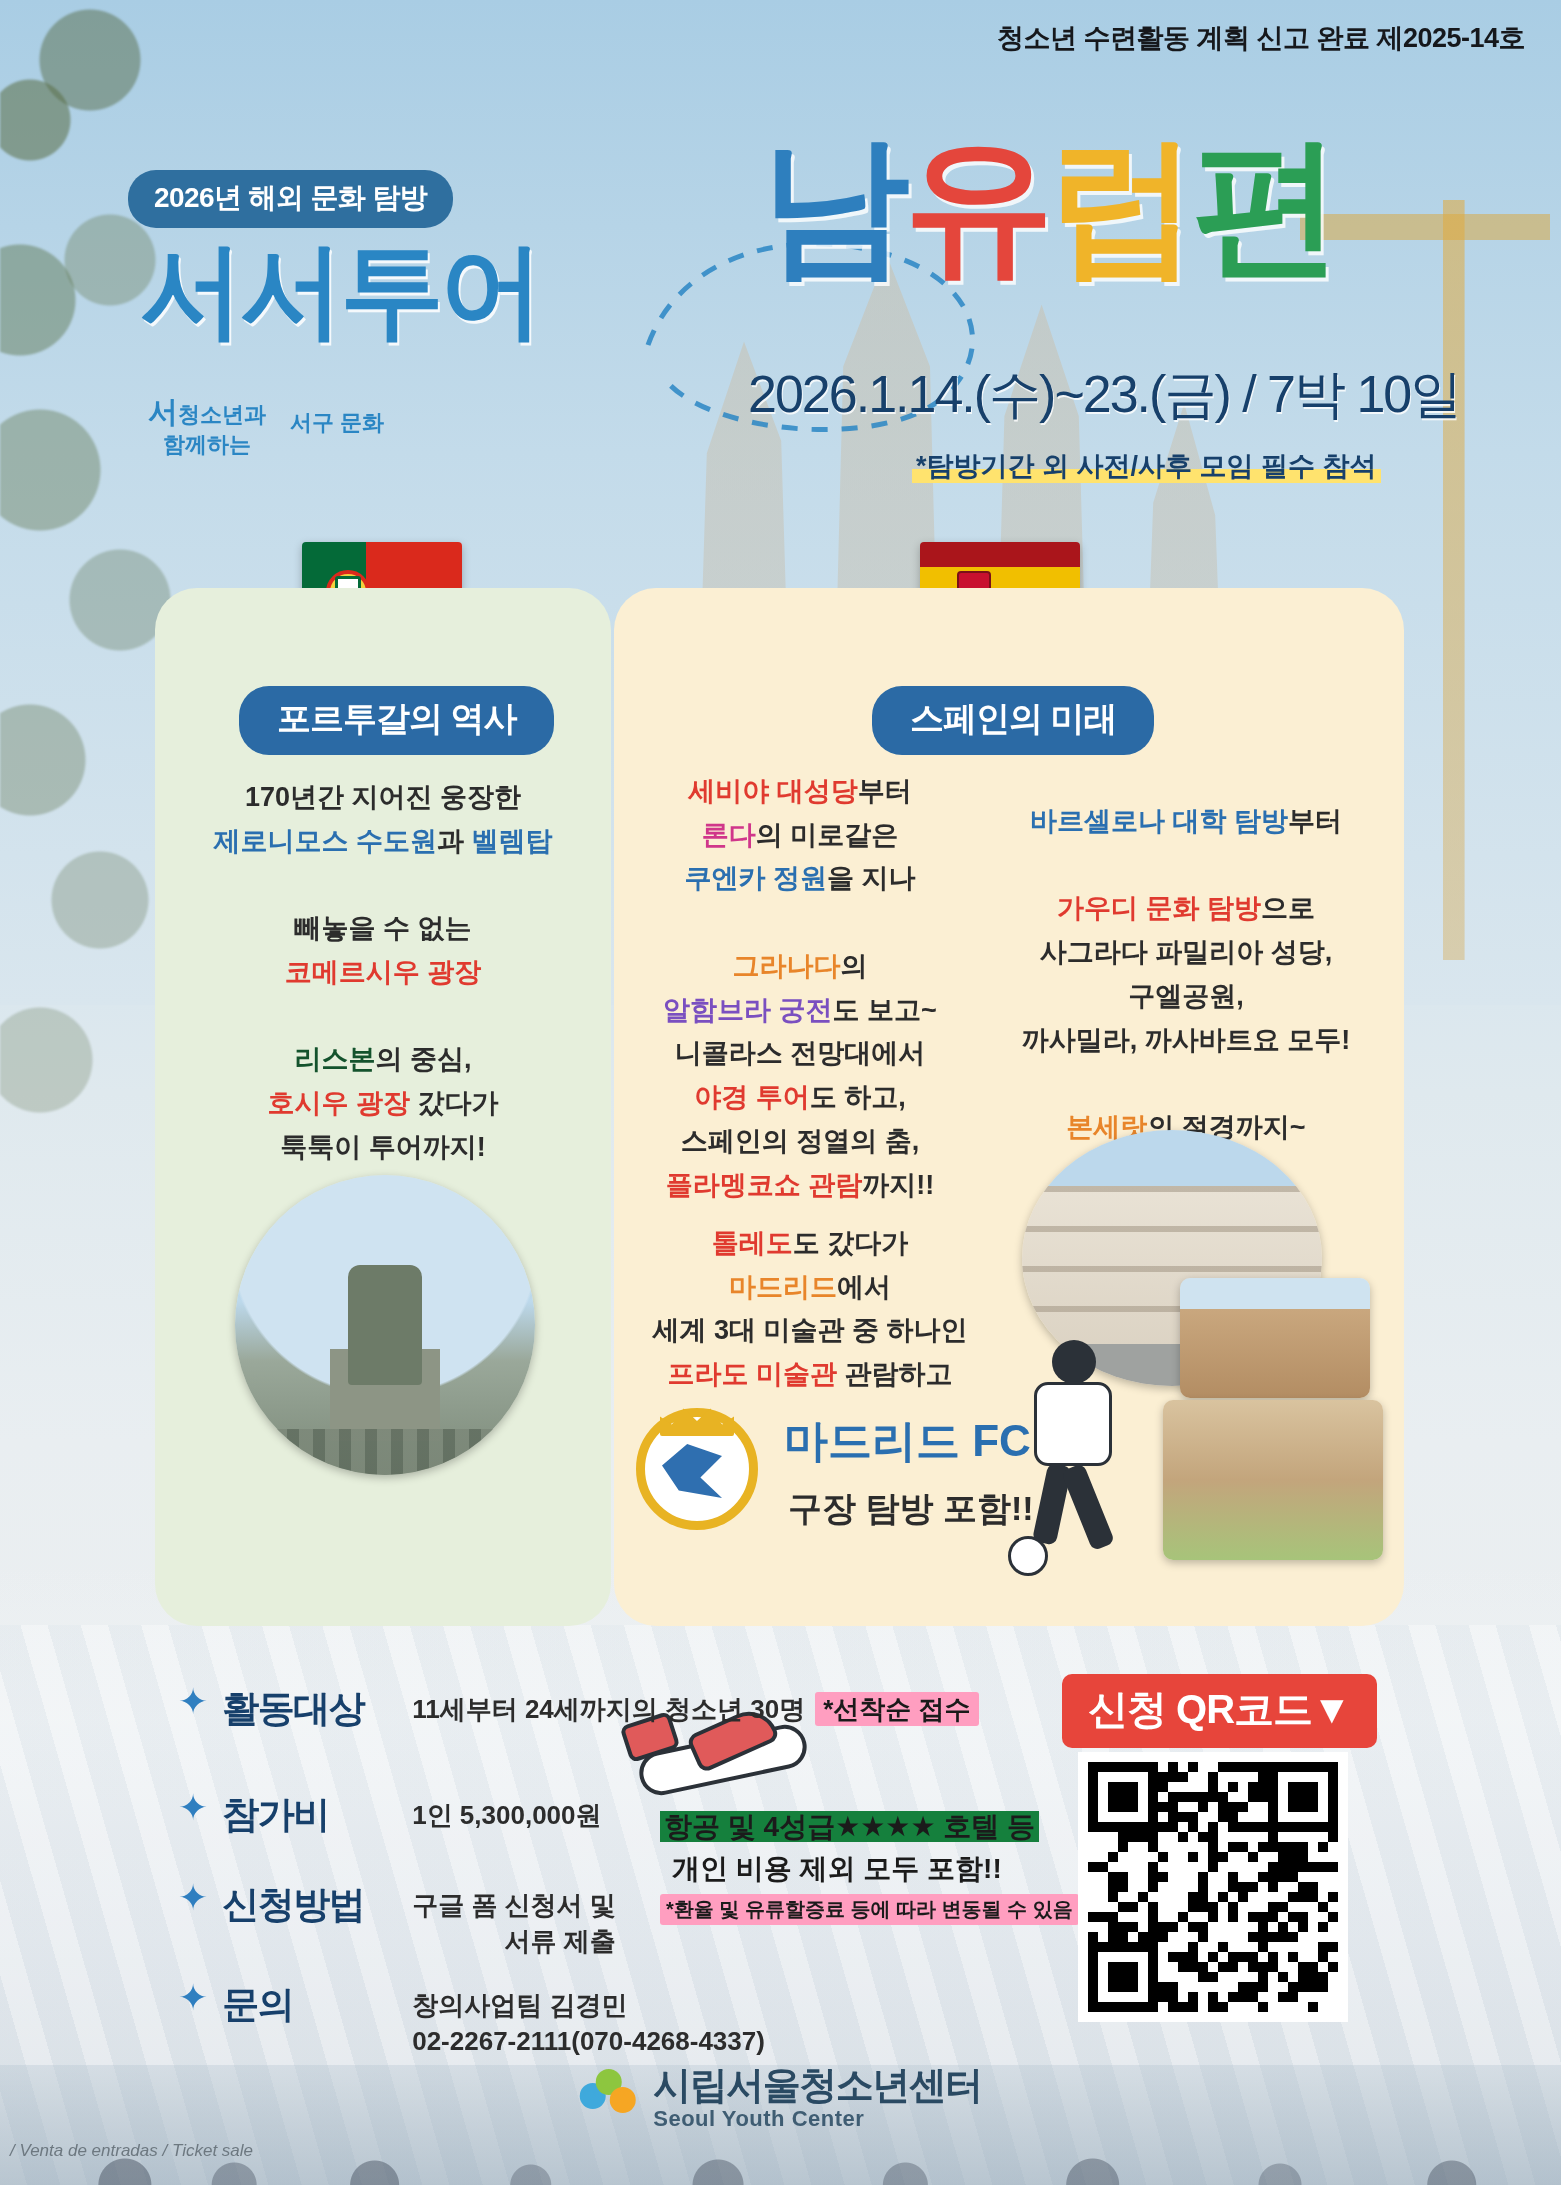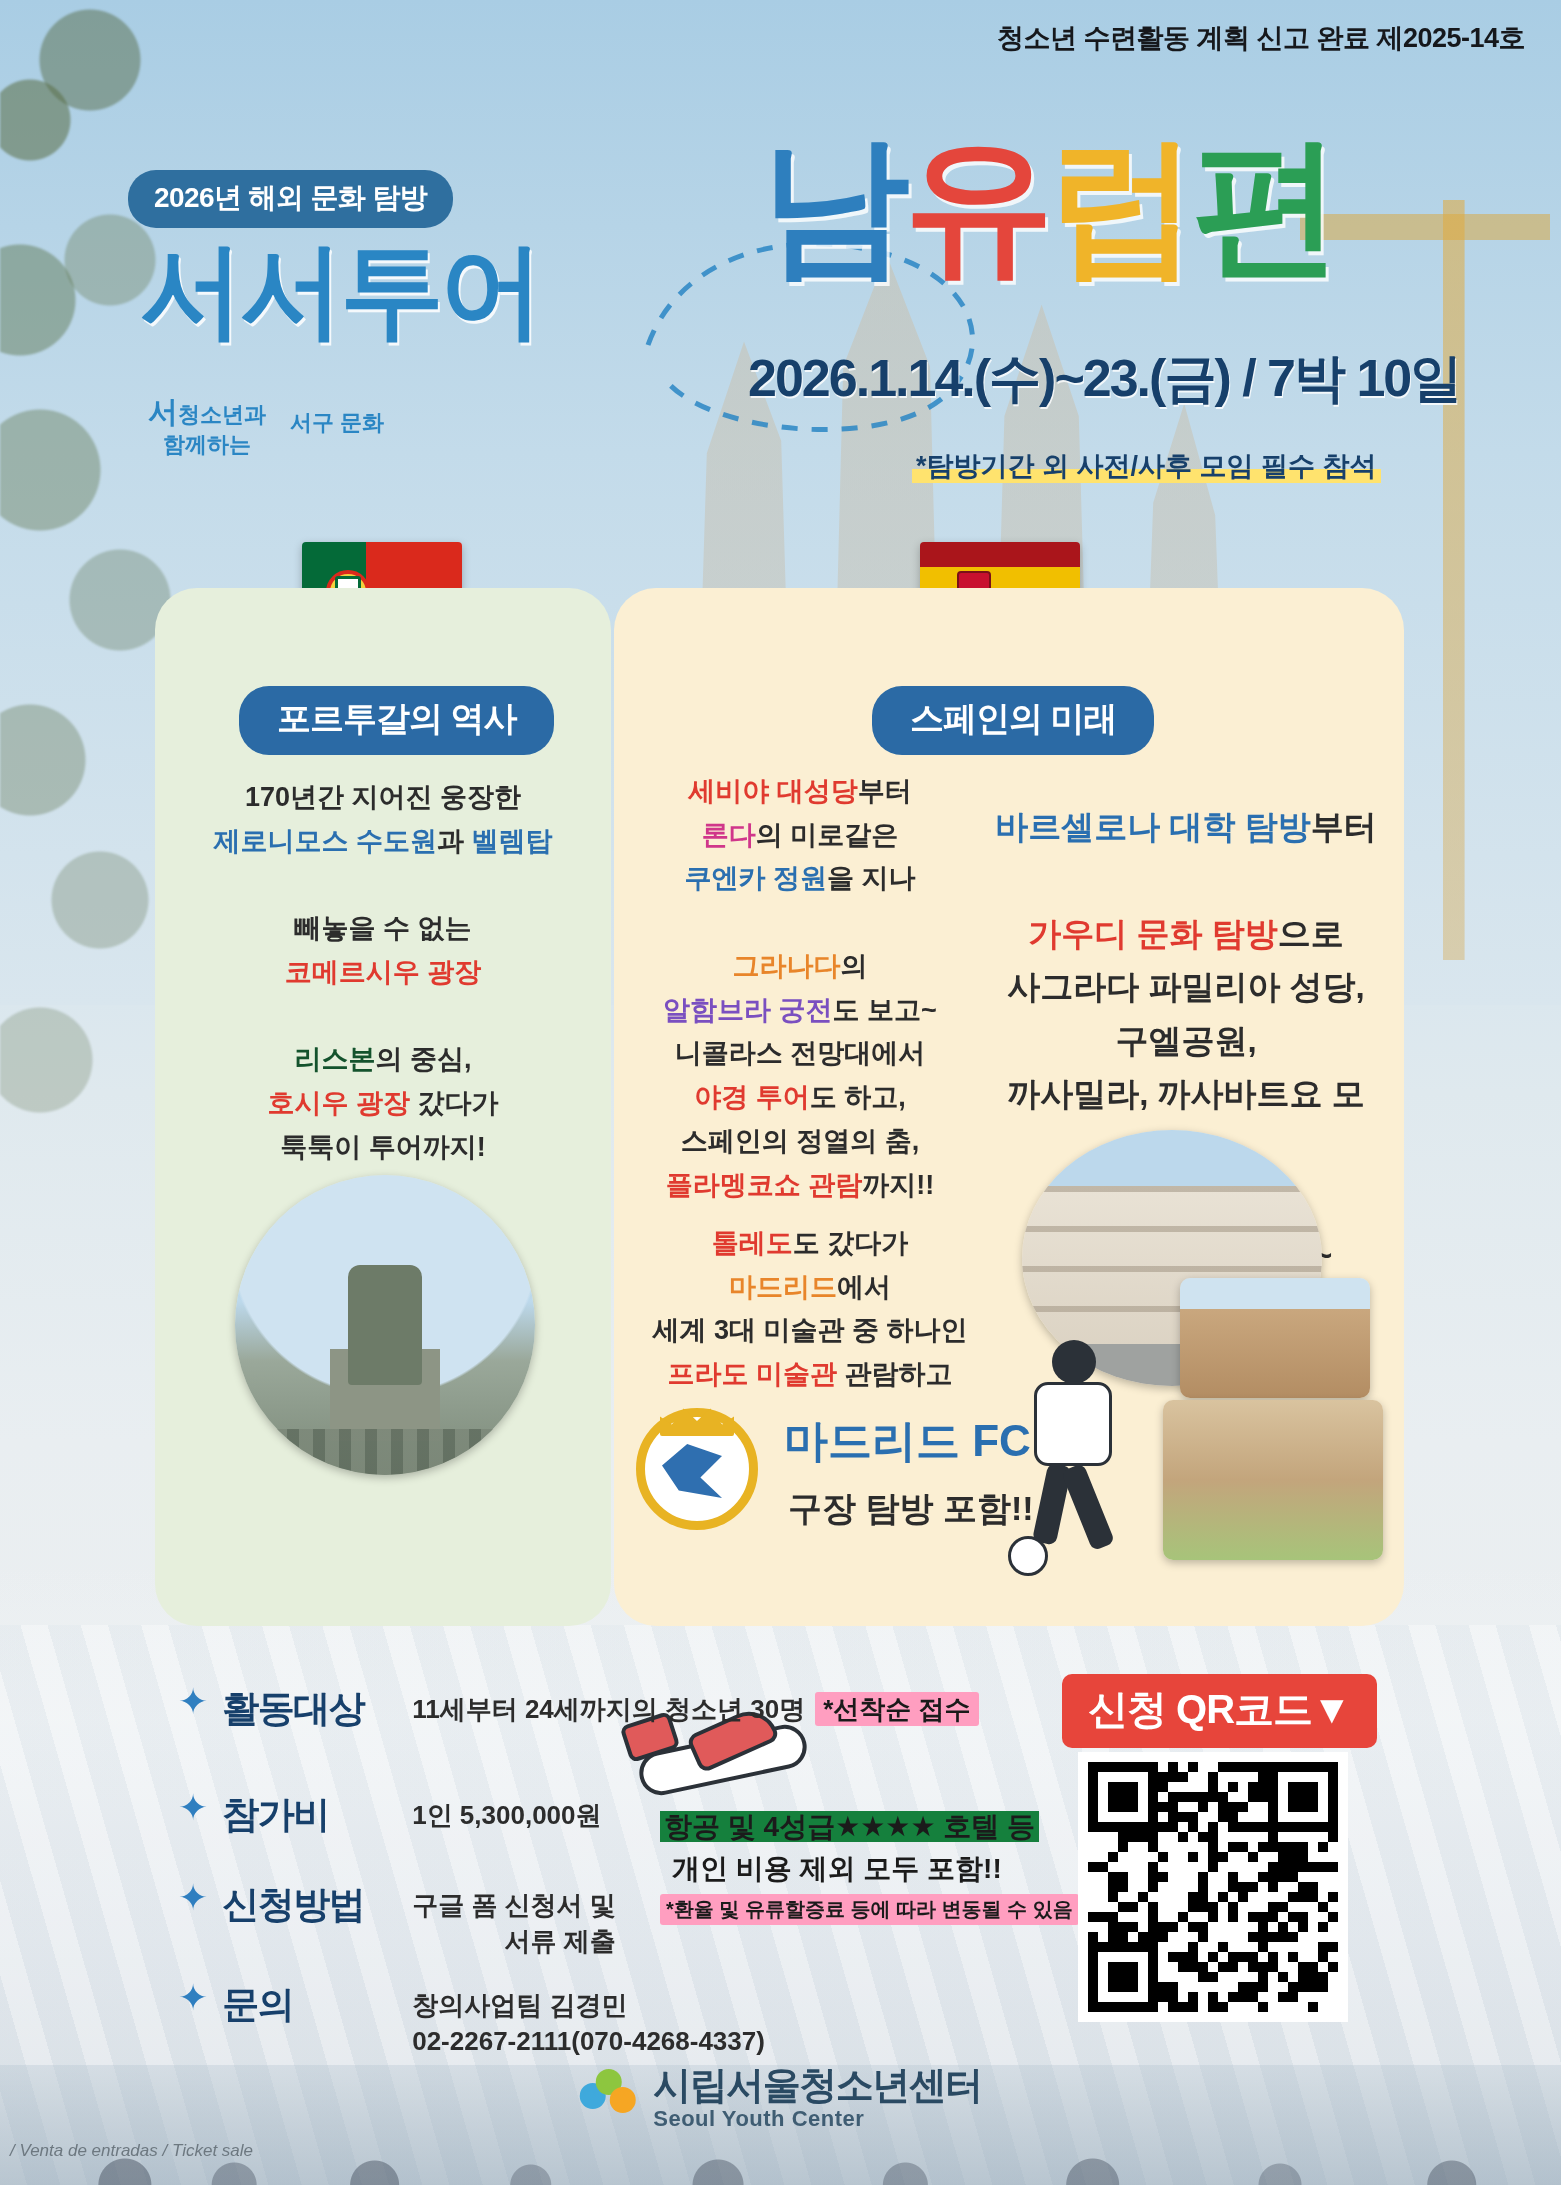--- a/index.html
+++ b/index.html
@@ -123,22 +123,22 @@
     position:absolute; left:760px; top:130px;
     font-size:150px; font-weight:900; letter-spacing:-6px; line-height:1;
     text-shadow: 3px 4px 0 rgba(255,255,255,.8);
   }
   .c-nam { color:#2e7fbe; }
   .c-yu  { color:#e4463c; }
   .c-reob{ color:#f0b429; }
   .c-pyeon{ color:#2b9e55; }
 
   .hdr-date {
-    position:absolute; left:748px; top:344px;
-    font-size:52px; font-weight:700; color:#17406b; letter-spacing:-2px;
+    position:absolute; left:748px; top:360px;
+    font-size:52px; font-weight:400; color:#17406b; letter-spacing:-2px;
     text-shadow: 1px 2px 0 rgba(255,255,255,.8);
   }
   .hdr-note {
     position:absolute; left:912px; top:448px;
     font-size:27px; font-weight:800; color:#17406b;
     background:linear-gradient(transparent 58%, #ffe36e 58% 96%, transparent 96%);
     padding:0 4px;
   }
 
   
@@ -167,21 +167,21 @@
   .pill {
     position:absolute; border-radius:30px; color:#fff; font-size:34px; font-weight:800;
     letter-spacing:-1px; padding:10px 38px 13px; white-space:nowrap;
   }
   .pill-pt { left:239px; top:686px; background:#2b6aa5; }
   .pill-es { left:872px; top:686px; background:#2b6aa5; }
 
   .body-text { position:absolute; text-align:center; line-height:1.62; color:#2c2c2c; }
   .t-pt { left:175px; top:776px; width:416px; font-size:27px; font-weight:700; }
   .t-es-left { left:630px; top:770px; width:340px; font-size:27px; font-weight:700; }
-  .t-es-right { left:986px; top:800px; width:400px; font-size:33px; font-weight:700;text-align:center; }
+  .t-es-right { left:986px; top:800px; width:400px; font-size:27px; font-weight:700;text-align:center; }
   .t-es-left2 { left:630px; top:1222px; width:360px; font-size:27px; font-weight:700; }
 
   .hl-red { color:#e03a2f; font-weight:800; }
   .hl-blue { color:#2a6fb0; font-weight:800; }
   .hl-green { color:#14532d; font-weight:800; }
   .hl-orange { color:#e8852a; font-weight:800; }
   .hl-purple { color:#7a4fc0; font-weight:800; }
   .hl-magenta { color:#d0368a; font-weight:800; }
 
   

